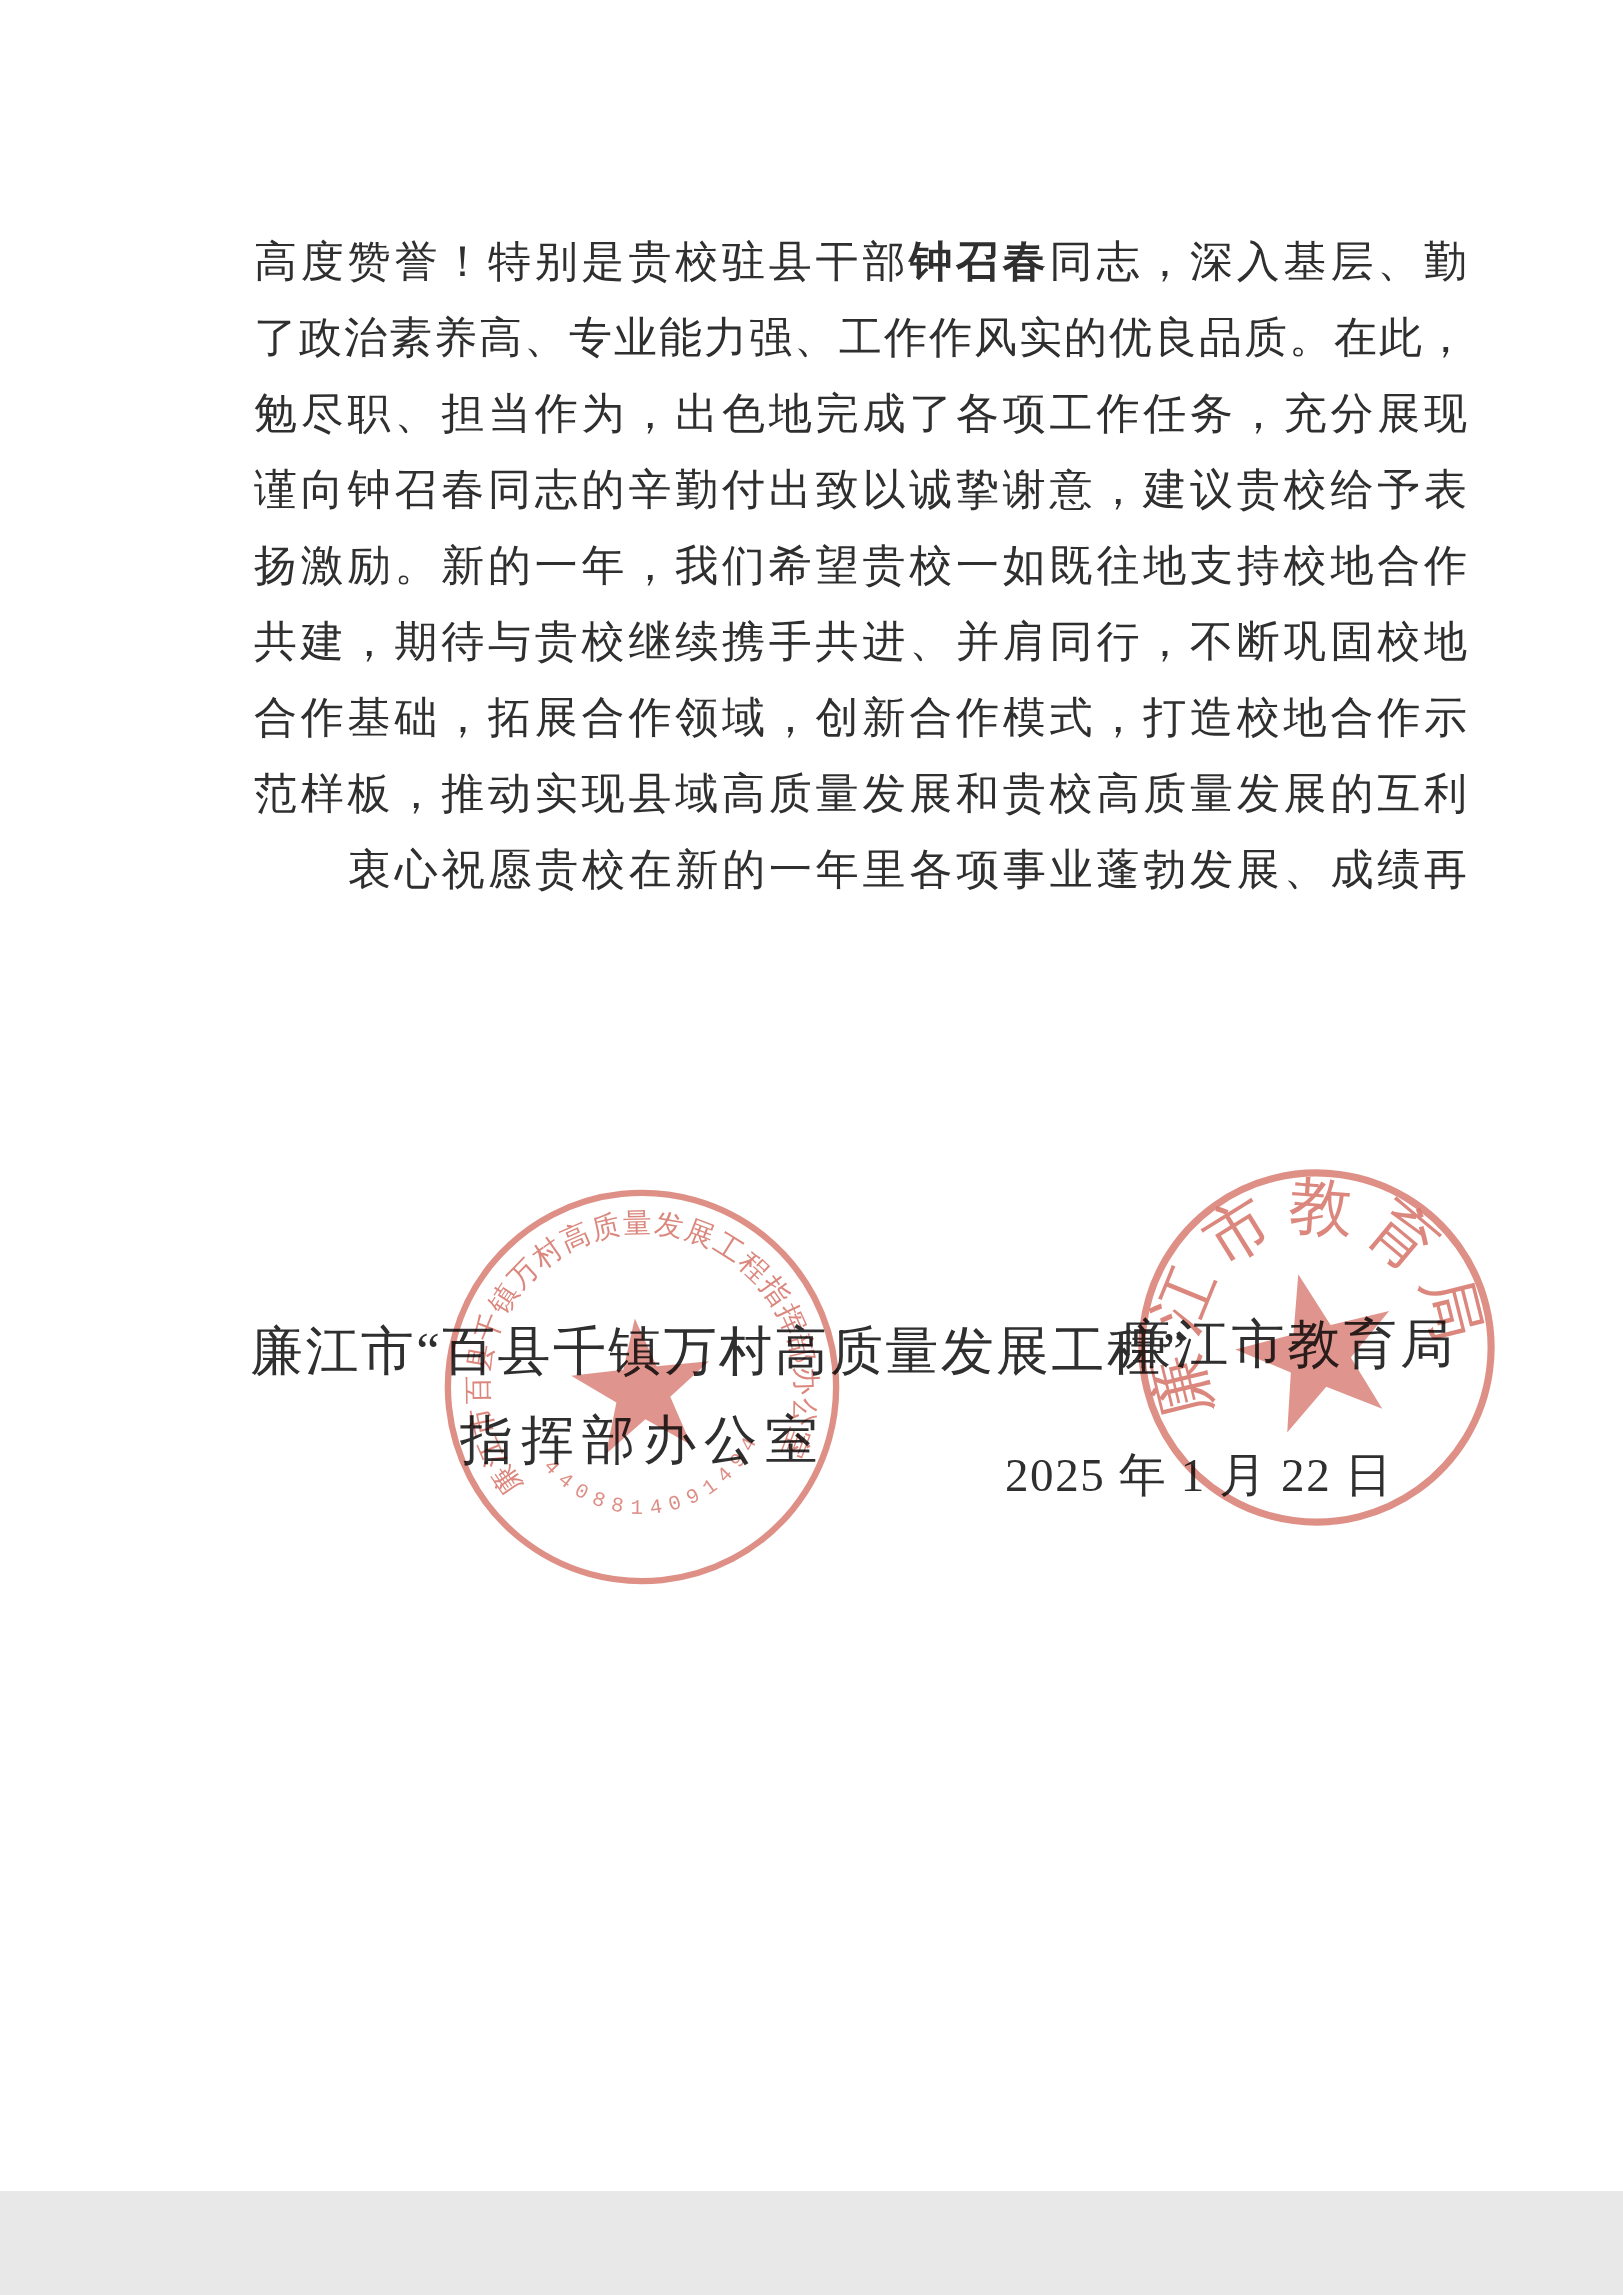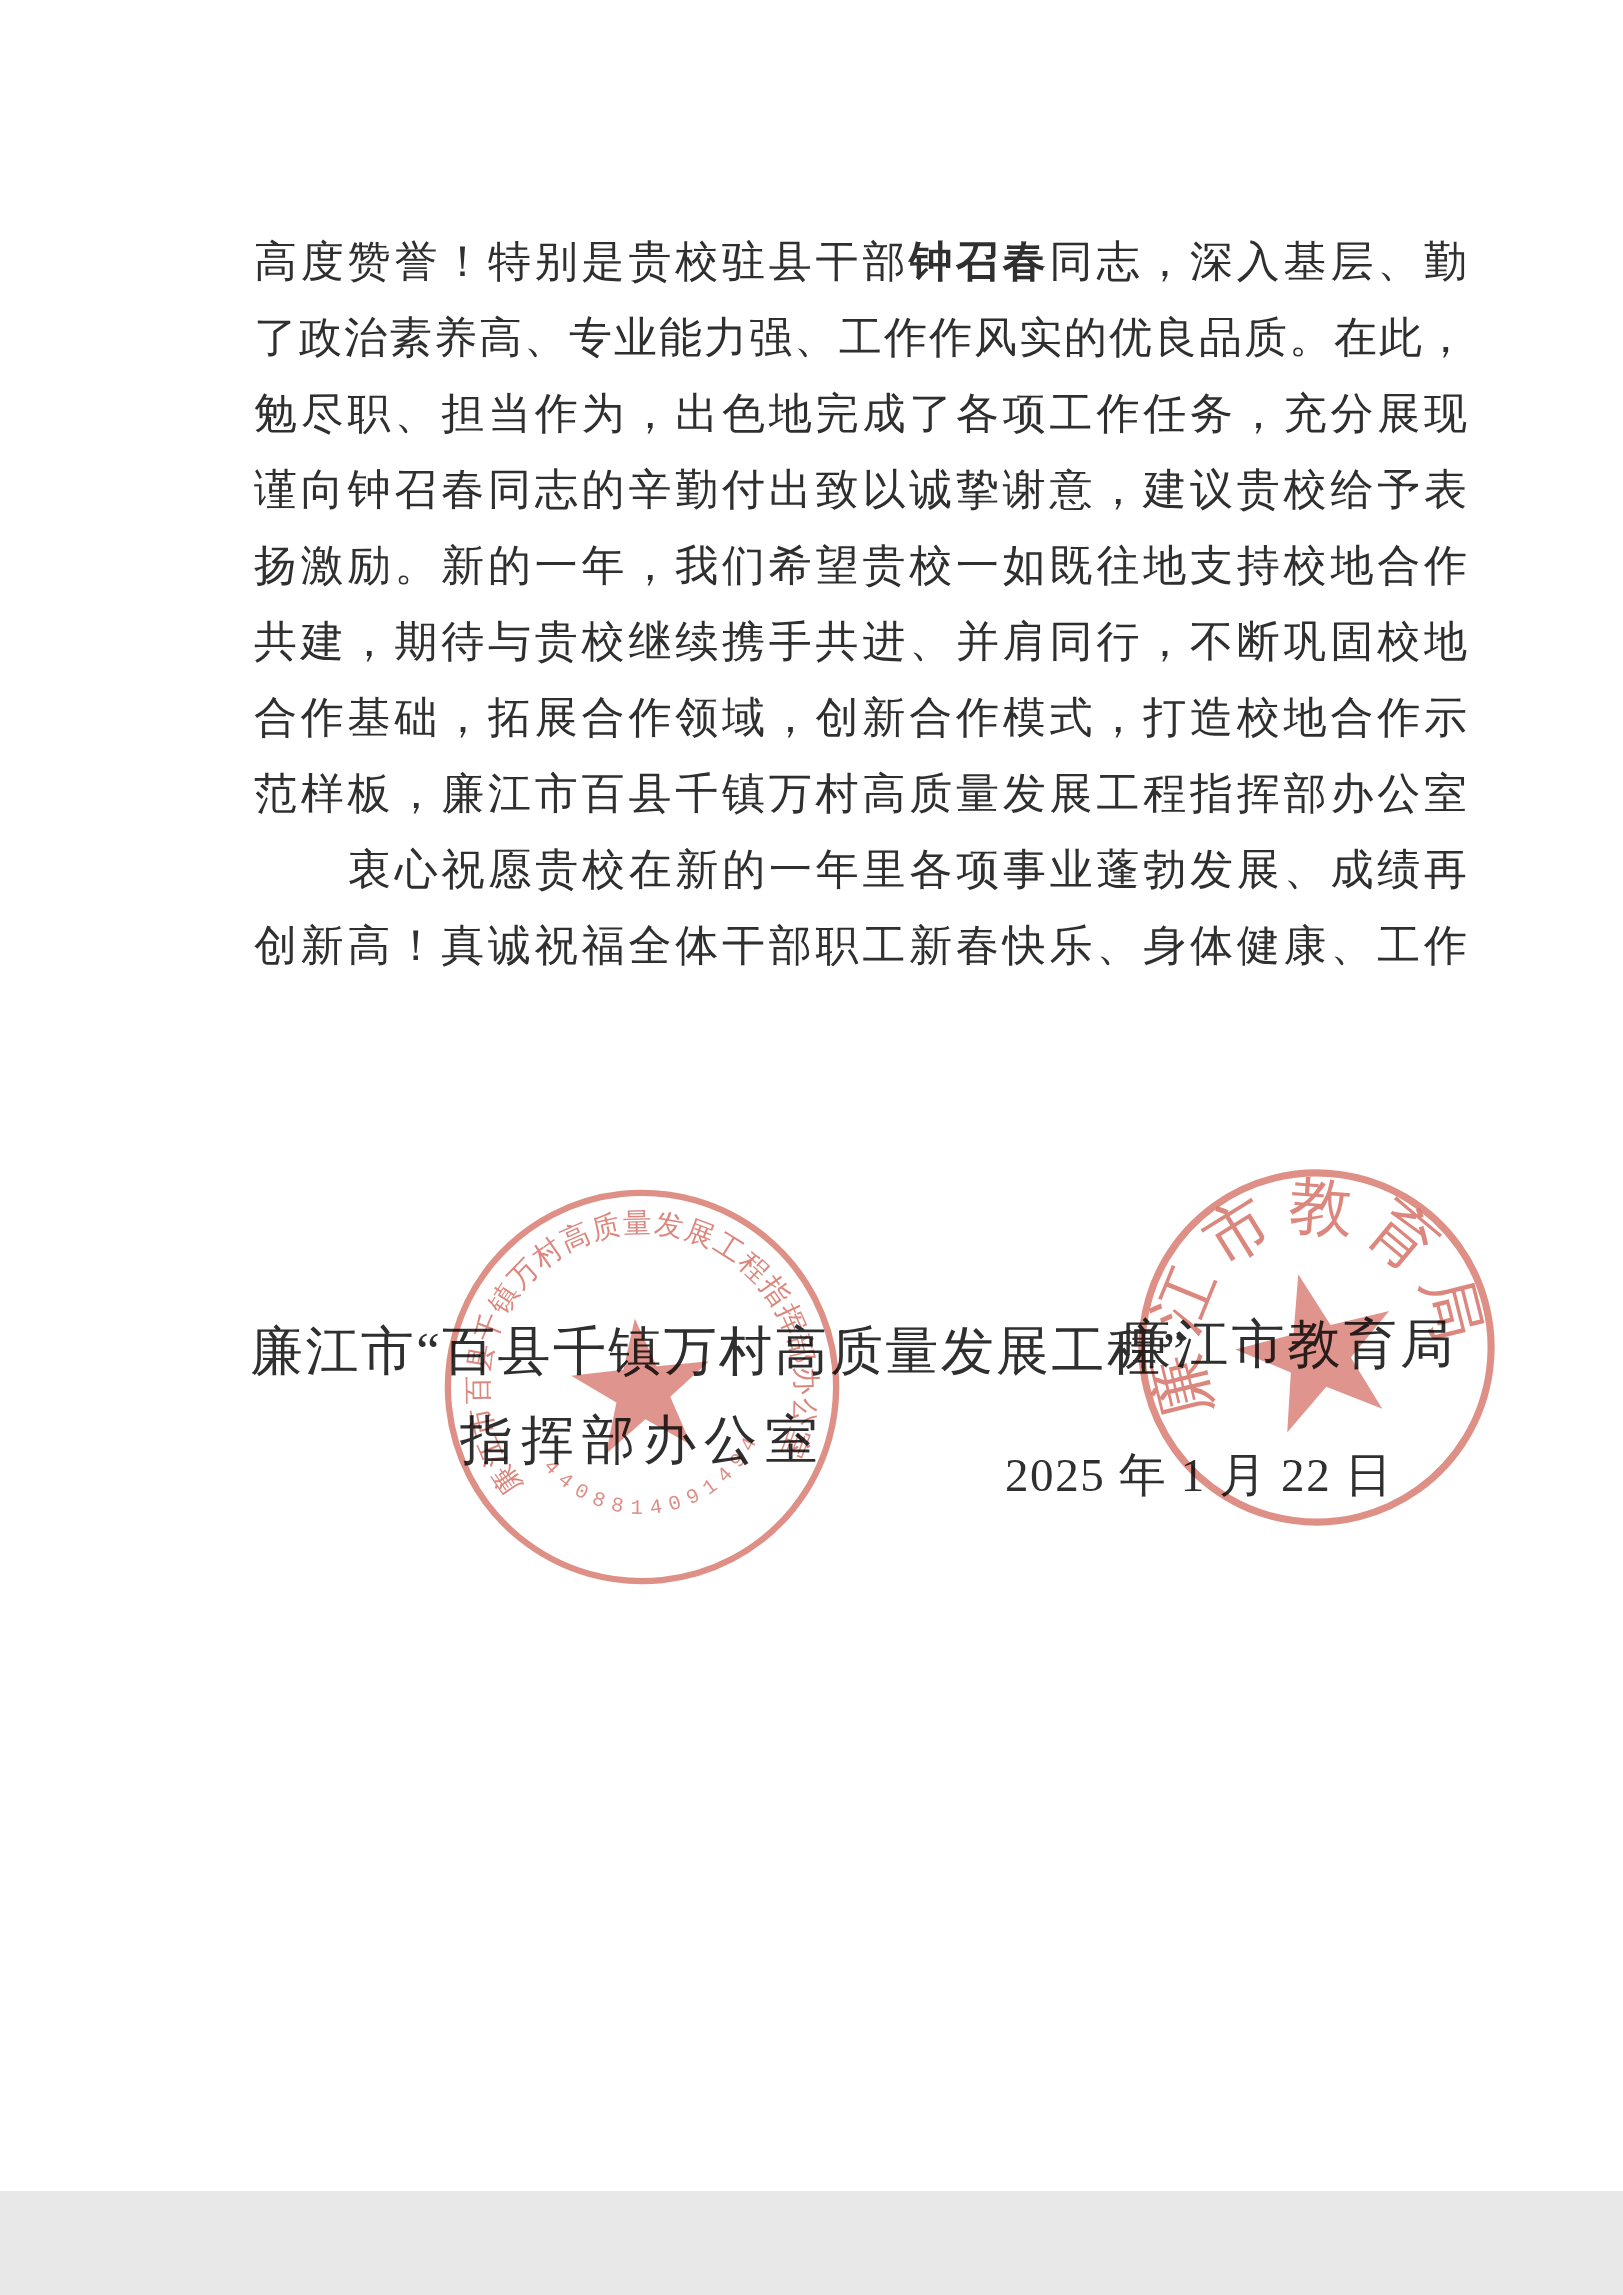--- a/index.html
+++ b/index.html
@@ -48,23 +48,22 @@
 <div class="page">
 
   <div class="body-text">
     <div class="line jline"><span>高度赞誉！特别是贵校驻县干部</span><span class="bold-name">钟召春</span><span>同志，深入基层、勤</span></div>
     <div class="line jline">了政治素养高、专业能力强、工作作风实的优良品质。在此，</div>
     <div class="line jline">勉尽职、担当作为，出色地完成了各项工作任务，充分展现</div>
     <div class="line jline">谨向钟召春同志的辛勤付出致以诚挚谢意，建议贵校给予表</div>
     <div class="line jline">扬激励。新的一年，我们希望贵校一如既往地支持校地合作</div>
     <div class="line jline">共建，期待与贵校继续携手共进、并肩同行，不断巩固校地</div>
     <div class="line jline">合作基础，拓展合作领域，创新合作模式，打造校地合作示</div>
-    <div class="line jline">范样板，廉江市百县千镇万村高质量发展工程指挥部办公室</div>
+    <div class="line jline">范样板，推动实现县域高质量发展和贵校高质量发展的互利</div>
     <div class="line jline indent">衷心祝愿贵校在新的一年里各项事业蓬勃发展、成绩再</div>
-    <div class="line jline">创新高！真诚祝福全体干部职工新春快乐、身体健康、工作</div>
   </div>
 
   <div class="sig sig-left-org">廉江市“百县千镇万村高质量发展工程”</div>
   <div class="sig sig-left-office">指挥部办公室</div>
   <div class="sig sig-right-org">廉江市教育局</div>
   <div class="sig sig-date">2025 年 1 月 22 日</div>
 
   <svg class="seal seal-left" width="412" height="412" viewBox="0 0 520 520">
     <defs>
       <path id="ringL" d="M 100.3 371.9 A 195 195 0 1 1 419.7 371.9" fill="none"></path>

